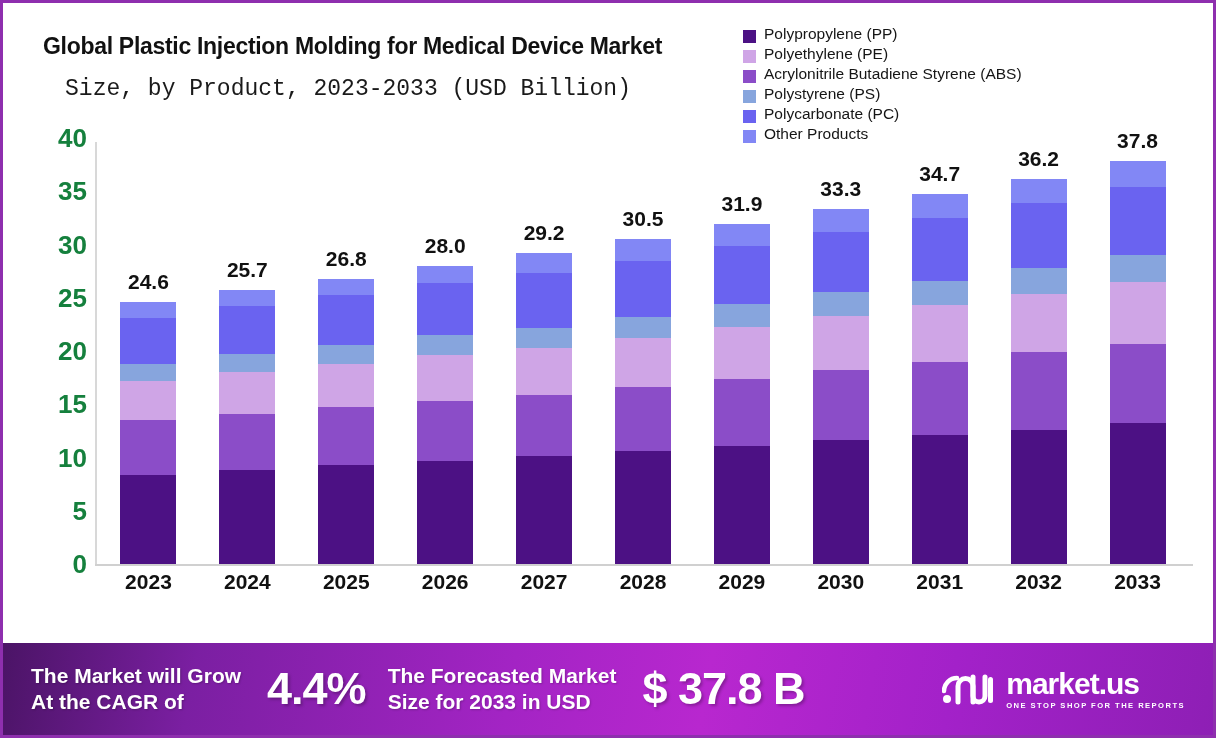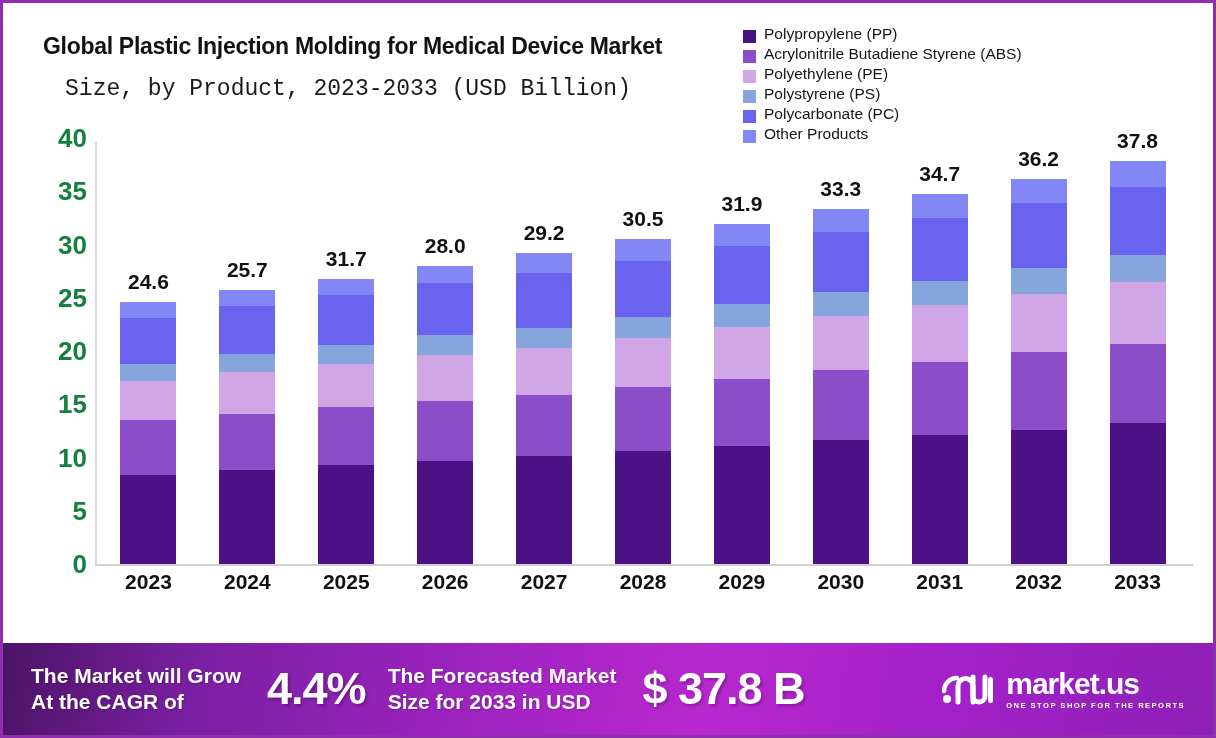--- a/index.html
+++ b/index.html
@@ -256,26 +256,26 @@
       <div class="title-main">Global Plastic Injection Molding for Medical Device Market</div>
       <div class="title-sub">Size, by Product, 2023-2033 (USD Billion)</div>
     </div>
 
     <div class="legend" id="legend-root">
         <div class="legend-row">
           <span class="legend-swatch" style="background: rgb(76, 17, 132);"></span>
           <span class="legend-label">Polypropylene (PP)</span>
         </div>
         <div class="legend-row">
+          <span class="legend-swatch" style="background: rgb(207, 165, 230);"></span>
+          <span class="legend-label">Polyethylene (PE)</span>
+        </div>
+        <div class="legend-row">
           <span class="legend-swatch" style="background: rgb(139, 77, 200);"></span>
           <span class="legend-label">Acrylonitrile Butadiene Styrene (ABS)</span>
-        </div>
-        <div class="legend-row">
-          <span class="legend-swatch" style="background: rgb(207, 165, 230);"></span>
-          <span class="legend-label">Polyethylene (PE)</span>
         </div>
         <div class="legend-row">
           <span class="legend-swatch" style="background: rgb(135, 165, 221);"></span>
           <span class="legend-label">Polystyrene (PS)</span>
         </div>
         <div class="legend-row">
           <span class="legend-swatch" style="background: rgb(106, 99, 240);"></span>
           <span class="legend-label">Polycarbonate (PC)</span>
         </div>
         <div class="legend-row">
@@ -322,21 +322,21 @@
             </div>
           </div>
           <div class="bar-col">
             <div class="bar-stack">
               <div class="seg" title="Other Products 2025: 1.5" style="height: 15.975px; background: rgb(130, 135, 245);"></div>
               <div class="seg" title="Polycarbonate (PC) 2025: 4.7" style="height: 50.055px; background: rgb(106, 99, 240);"></div>
               <div class="seg" title="Polystyrene (PS) 2025: 1.8" style="height: 19.17px; background: rgb(135, 165, 221);"></div>
               <div class="seg" title="Polyethylene (PE) 2025: 4.1" style="height: 43.665px; background: rgb(207, 165, 230);"></div>
               <div class="seg" title="Acrylonitrile Butadiene Styrene (ABS) 2025: 5.4" style="height: 57.51px; background: rgb(139, 77, 200);"></div>
               <div class="seg" title="Polypropylene (PP) 2025: 9.3" style="height: 99.045px; background: rgb(76, 17, 132);"></div>
-              <div class="bar-value">31.7</div>
+              <div class="bar-value">26.8</div>
             </div>
           </div>
           <div class="bar-col">
             <div class="bar-stack">
               <div class="seg" title="Other Products 2026: 1.6" style="height: 17.04px; background: rgb(130, 135, 245);"></div>
               <div class="seg" title="Polycarbonate (PC) 2026: 4.9" style="height: 52.185px; background: rgb(106, 99, 240);"></div>
               <div class="seg" title="Polystyrene (PS) 2026: 1.9" style="height: 20.235px; background: rgb(135, 165, 221);"></div>
               <div class="seg" title="Polyethylene (PE) 2026: 4.3" style="height: 45.795px; background: rgb(207, 165, 230);"></div>
               <div class="seg" title="Acrylonitrile Butadiene Styrene (ABS) 2026: 5.6" style="height: 59.64px; background: rgb(139, 77, 200);"></div>
               <div class="seg" title="Polypropylene (PP) 2026: 9.7" style="height: 103.305px; background: rgb(76, 17, 132);"></div>

